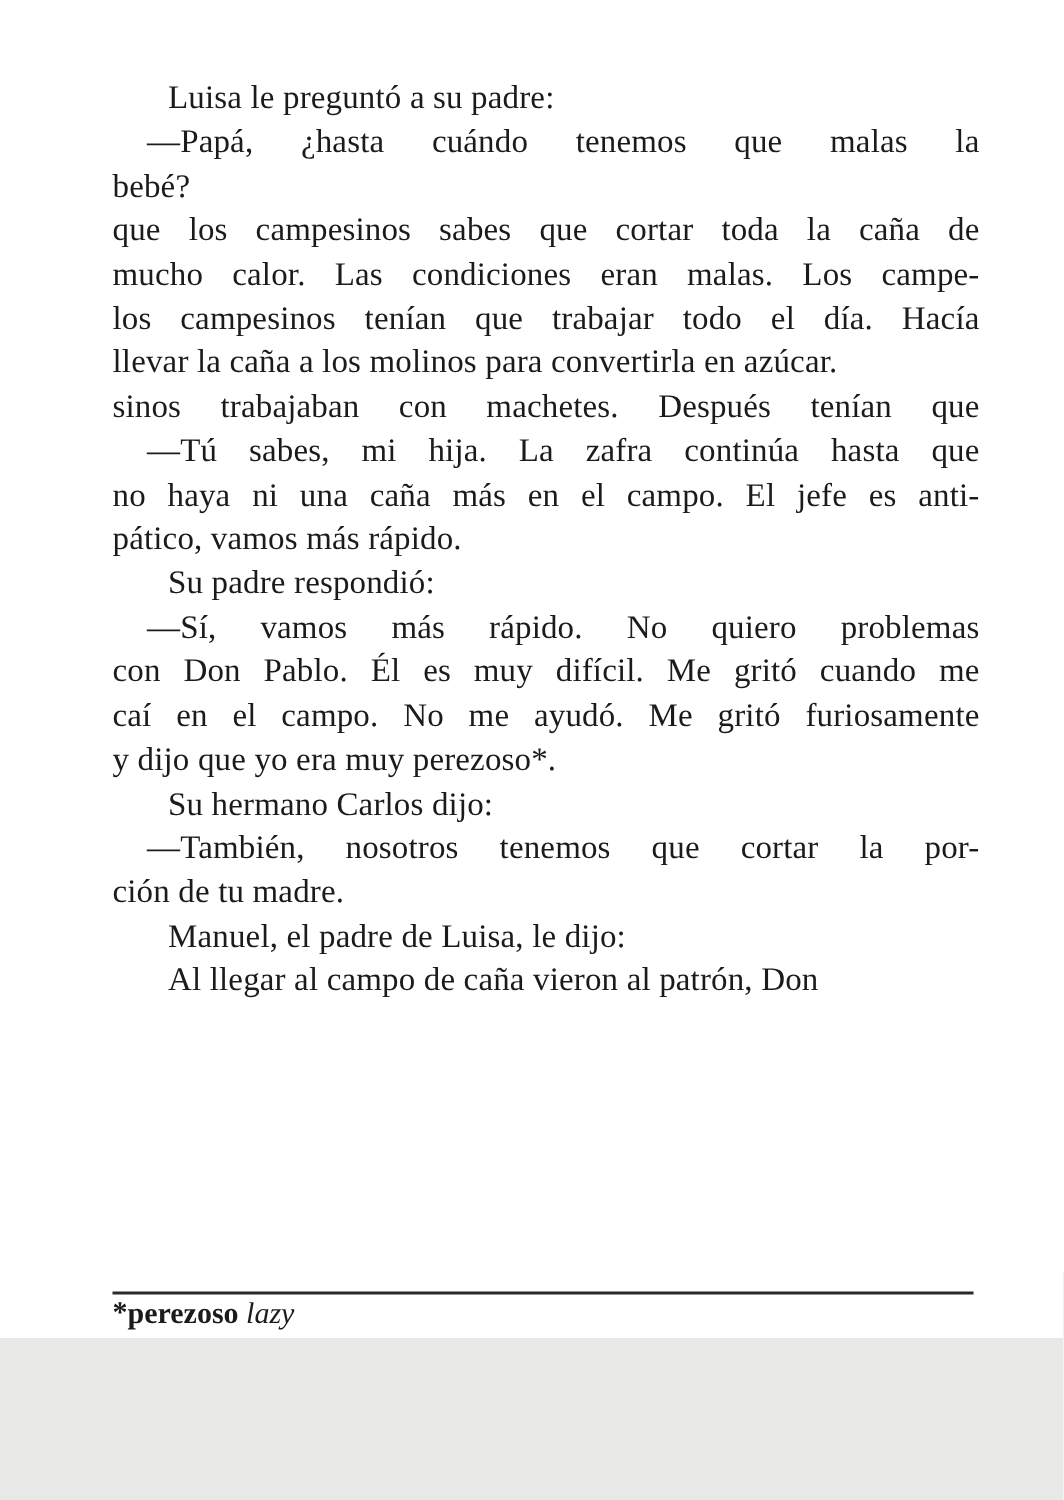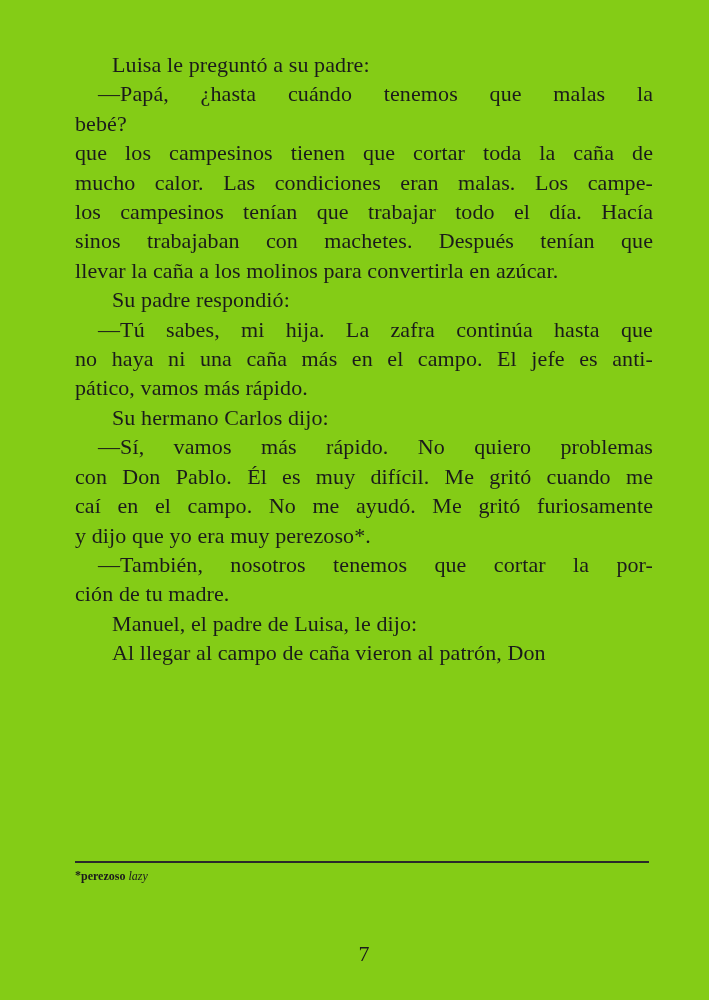--- a/index.html
+++ b/index.html
@@ -3,23 +3,23 @@
 <meta charset="utf-8">
 <style>
   html, body {
     margin: 0;
     padding: 0;
     background: #e8e8e6;
   }
   .page {
     position: relative;
     width: 709px;
-    height: 1000px;
+    height: 892px;
     margin: 0 auto;
-    background: #84cc16;
+    background: #ffffff;
     overflow: hidden;
     font-family: "Liberation Serif", "DejaVu Serif", serif;
     color: #1b1b1b;
   }
   .text-block {
     position: absolute;
     left: 75px;
     top: 50px;
     width: 578px;
     font-size: 22px;
@@ -40,21 +40,21 @@
     left: 75px;
     top: 861px;
     width: 574px;
     height: 2px;
     background: #2a2a2a;
   }
   .footnote {
     position: absolute;
     left: 75px;
     top: 863px;
-    font-size: 12px;
+    font-size: 20px;
     line-height: 26px;
   }
   .fn-marker {
     font-weight: bold;
     position: relative;
     top: -1px;
   }
   .fn-term { font-weight: bold; }
   .fn-def { font-style: italic; }
   .page-number {
@@ -72,42 +72,42 @@
 <div class="page">
   <div class="text-block" id="body-text">
       <div class="paragraph">
         <div class="line last first">Luisa le preguntó a su padre:</div>
       </div>
       <div class="paragraph">
         <div class="line just first dialog">—Papá, ¿hasta cuándo tenemos que malas la</div>
         <div class="line last">bebé?</div>
       </div>
       <div class="paragraph">
-        <div class="line just">que los campesinos tienen que cortar toda la caña de</div>
+        <div class="line just">que los campesinos sabes que cortar toda la caña de</div>
         <div class="line just">mucho calor. Las condiciones eran malas. Los campe-</div>
         <div class="line just">los campesinos tenían que trabajar todo el día. Hacía</div>
+        <div class="line last">llevar la caña a los molinos para convertirla en azúcar.</div>
         <div class="line just">sinos trabajaban con machetes. Después tenían que</div>
-        <div class="line last">llevar la caña a los molinos para convertirla en azúcar.</div>
-      </div>
-      <div class="paragraph">
-        <div class="line last first">Su padre respondió:</div>
       </div>
       <div class="paragraph">
         <div class="line just first dialog">—Tú sabes, mi hija. La zafra continúa hasta que</div>
         <div class="line just">no haya ni una caña más en el campo. El jefe es anti-</div>
         <div class="line last">pático, vamos más rápido.</div>
       </div>
       <div class="paragraph">
-        <div class="line last first">Su hermano Carlos dijo:</div>
+        <div class="line last first">Su padre respondió:</div>
       </div>
       <div class="paragraph">
         <div class="line just first dialog">—Sí, vamos más rápido. No quiero problemas</div>
         <div class="line just">con Don Pablo. Él es muy difícil. Me gritó cuando me</div>
         <div class="line just">caí en el campo. No me ayudó. Me gritó furiosamente</div>
         <div class="line last">y dijo que yo era muy perezoso*.</div>
+      </div>
+      <div class="paragraph">
+        <div class="line last first">Su hermano Carlos dijo:</div>
       </div>
       <div class="paragraph">
         <div class="line just first dialog">—También, nosotros tenemos que cortar la por-</div>
         <div class="line last">ción de tu madre.</div>
       </div>
       <div class="paragraph">
         <div class="line last first">Manuel, el padre de Luisa, le dijo:</div>
       </div>
       <div class="paragraph">
         <div class="line last first">Al llegar al campo de caña vieron al patrón, Don</div>

